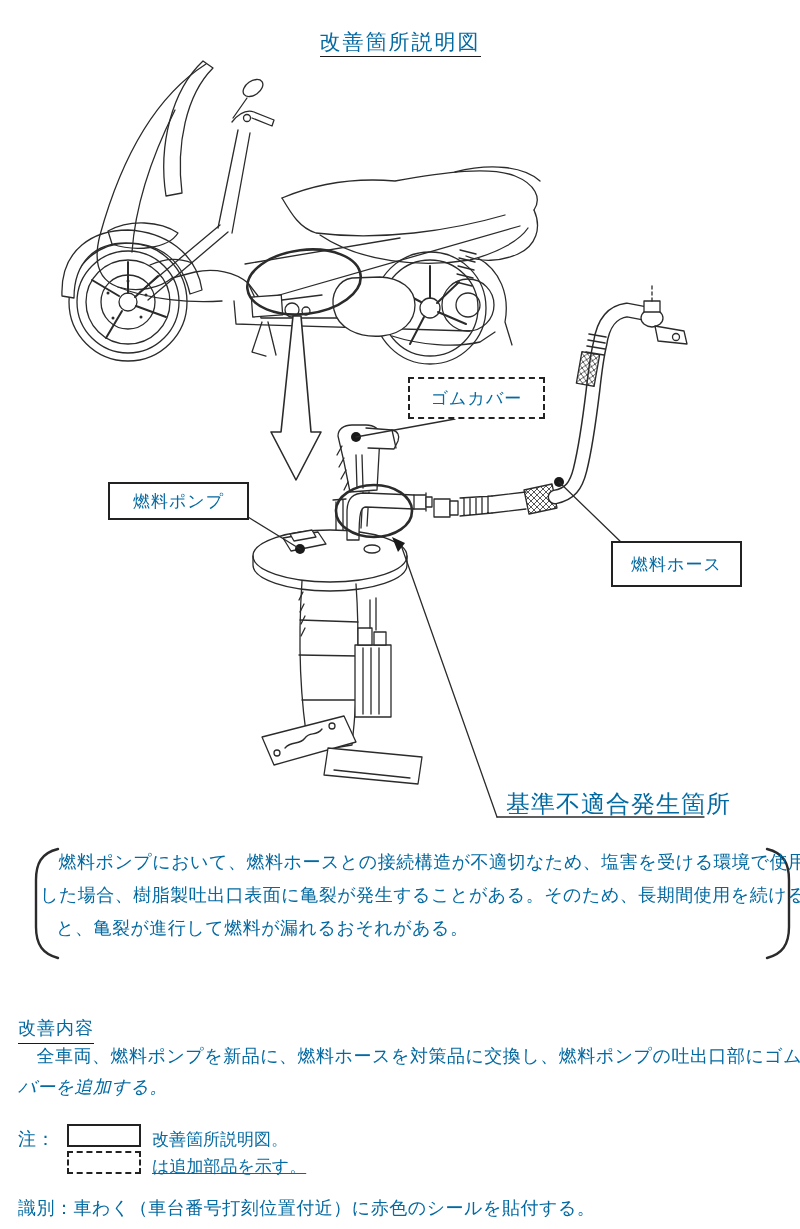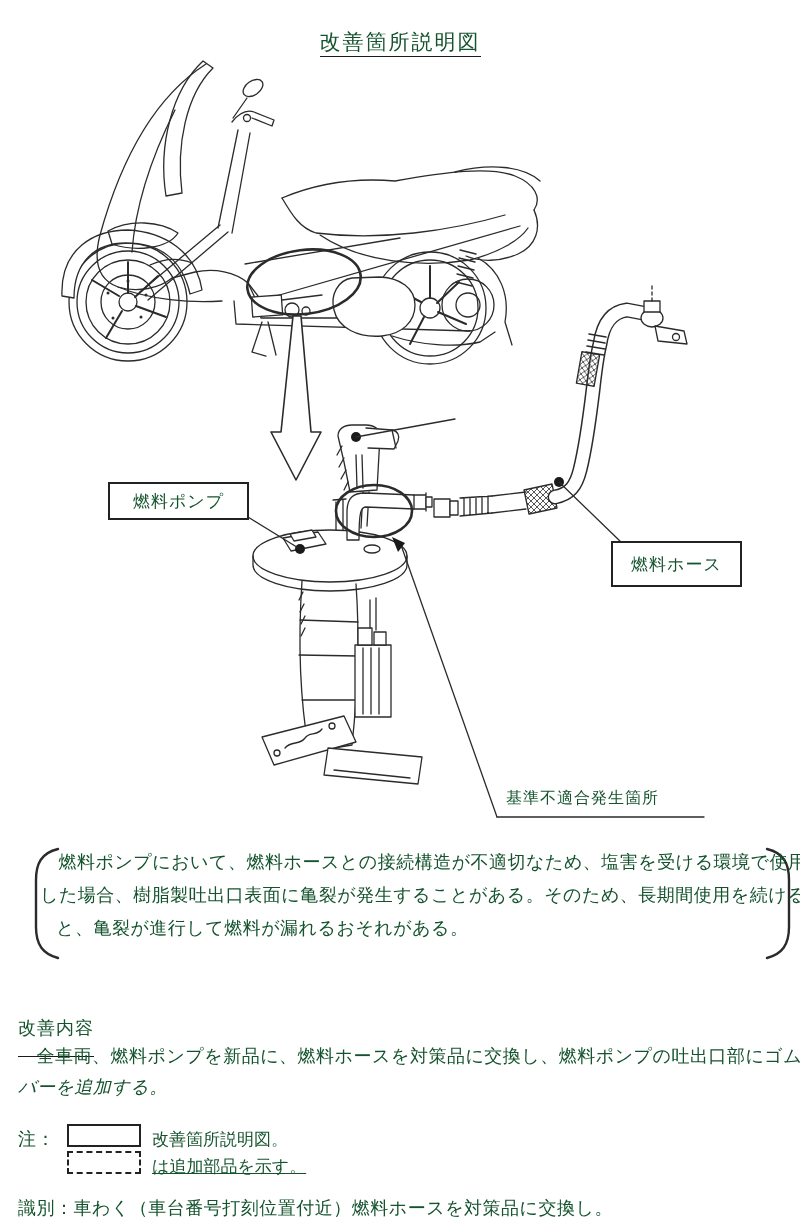--- a/index.html
+++ b/index.html
@@ -1,34 +1,34 @@
 <!DOCTYPE html>
 <html><head>
 <meta charset="utf-8">
 <style>
   html,body{margin:0;padding:0;background:#ffffff;}
   #page{
     position:relative;width:800px;height:1229px;background:#ffffff;overflow:hidden;
-    font-family:"Liberation Serif","DejaVu Serif",serif;color:#14532d;
+    font-family:"Liberation Serif","DejaVu Serif",serif;color:#0369a1;
   }
   .abs{position:absolute;}
   #title{
     left:0;top:28px;width:800px;text-align:center;font-size:21px;letter-spacing:2px;
   }
   #title span{border-bottom:1.6px solid #1a1a1a;padding-bottom:2px;}
   svg.draw{position:absolute;left:0;top:0;width:800px;height:1229px;pointer-events:none;}
   .label-box{
     display:flex;align-items:center;justify-content:center;
     font-size:17px;letter-spacing:1px;background:#fff;box-sizing:border-box;
   }
   .solid-box{border:2px solid #222;}
   .dashed-box{border:2px dashed #222;}
-  .plain-label{font-size:16px;letter-spacing:1px;}
+  .plain-label{font-size:24px;letter-spacing:1px;}
   .para-line{font-size:18px;line-height:24px;letter-spacing:0.5px;white-space:nowrap;}
-  .heading-underline{font-size:18px;border-bottom:1.4px solid #1a1a1a;padding-bottom:18px;letter-spacing:1px;}
+  .heading-underline{font-size:18px;border-bottom:1.4px solid #1a1a1a;padding-bottom:5px;letter-spacing:1px;}
   .legend-swatch{position:absolute;width:74px;height:23px;background:#fff;box-sizing:border-box;}
 </style>
 </head>
 <body>
 
 <div id="page">
 
   <div id="title" class="abs">
     <span>改善箇所説明図</span>
   </div>
@@ -206,20 +206,23 @@
       <line x1="497" y1="817" x2="704" y2="817"></line>
       <polygon points="392,537 405,543 398,552" fill="#1a1a1a" stroke="none"></polygon>
     </g>
 
     <g stroke-width="2.4">
       <path d="M58,849 C41,853 36,864 36,880 L36,927 C36,945 43,954 58,958"></path>
       <path d="M767,849 C784,853 789,864 789,880 L789,927 C789,945 782,954 767,958"></path>
     </g>
   </svg>
 
+  <div class="abs label-box dashed-box" style="left:408px;top:377px;width:137px;height:42px;">
+    <span>ゴムカバー</span>
+  </div>
 
   <div class="abs label-box solid-box" style="left:611px;top:541px;width:131px;height:46px;">
     <span>燃料ホース</span>
   </div>
 
   <div class="abs label-box solid-box" style="left:108px;top:482px;width:141px;height:38px;">
     <span>燃料ポンプ</span>
   </div>
 
   <div class="abs plain-label" style="left:506px;top:788px;">
@@ -239,15 +242,15 @@
   <div class="abs para-line" style="left:18px;top:1075px;font-style:italic;">バーを追加する。</div>
 
   <div class="abs para-line" style="left:18px;top:1127px;">注：</div>
 
   <div class="legend-swatch solid-box" style="left:67px;top:1124px;"></div>
   <div class="abs" style="left:152px;top:1128px;font-size:17px;">改善箇所説明図。</div>
 
   <div class="legend-swatch dashed-box" style="left:67px;top:1151px;"></div>
   <div class="abs" style="left:152px;top:1155px;font-size:17px;text-decoration:underline;">は追加部品を示す。</div>
 
-  <div class="abs para-line" style="left:18px;top:1196px;">識別：車わく（車台番号打刻位置付近）燃料ホースを対策品に交換し。</div>
+  <div class="abs para-line" style="left:18px;top:1196px;">識別：車わく（車台番号打刻位置付近）に赤色のシールを貼付する。</div>
 
 </div>
 
 </body></html>

